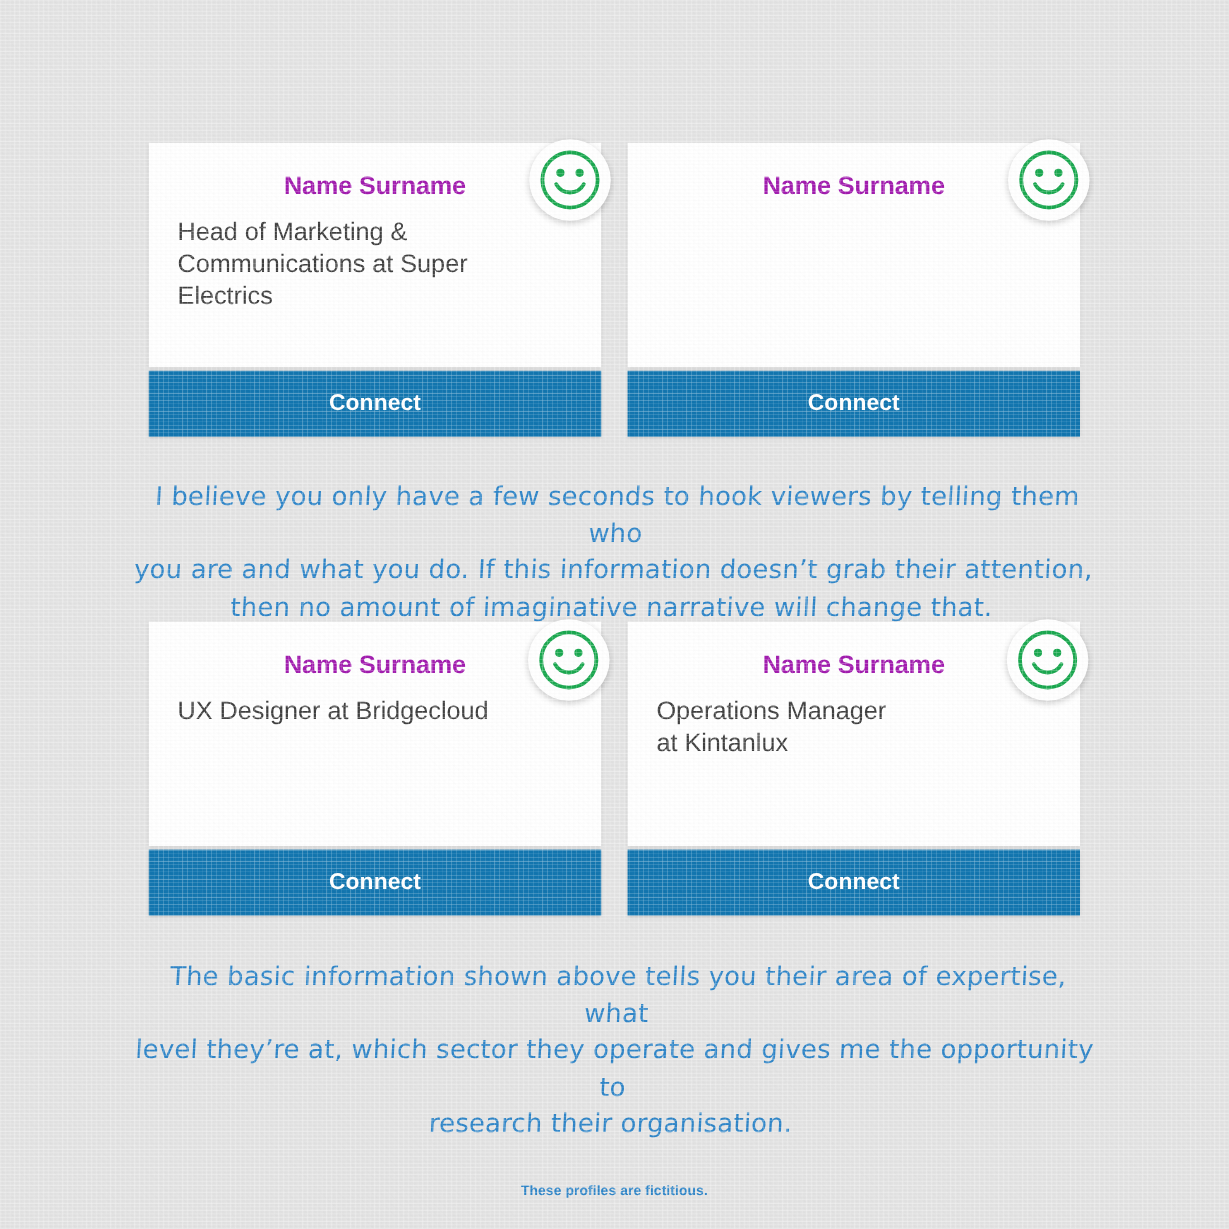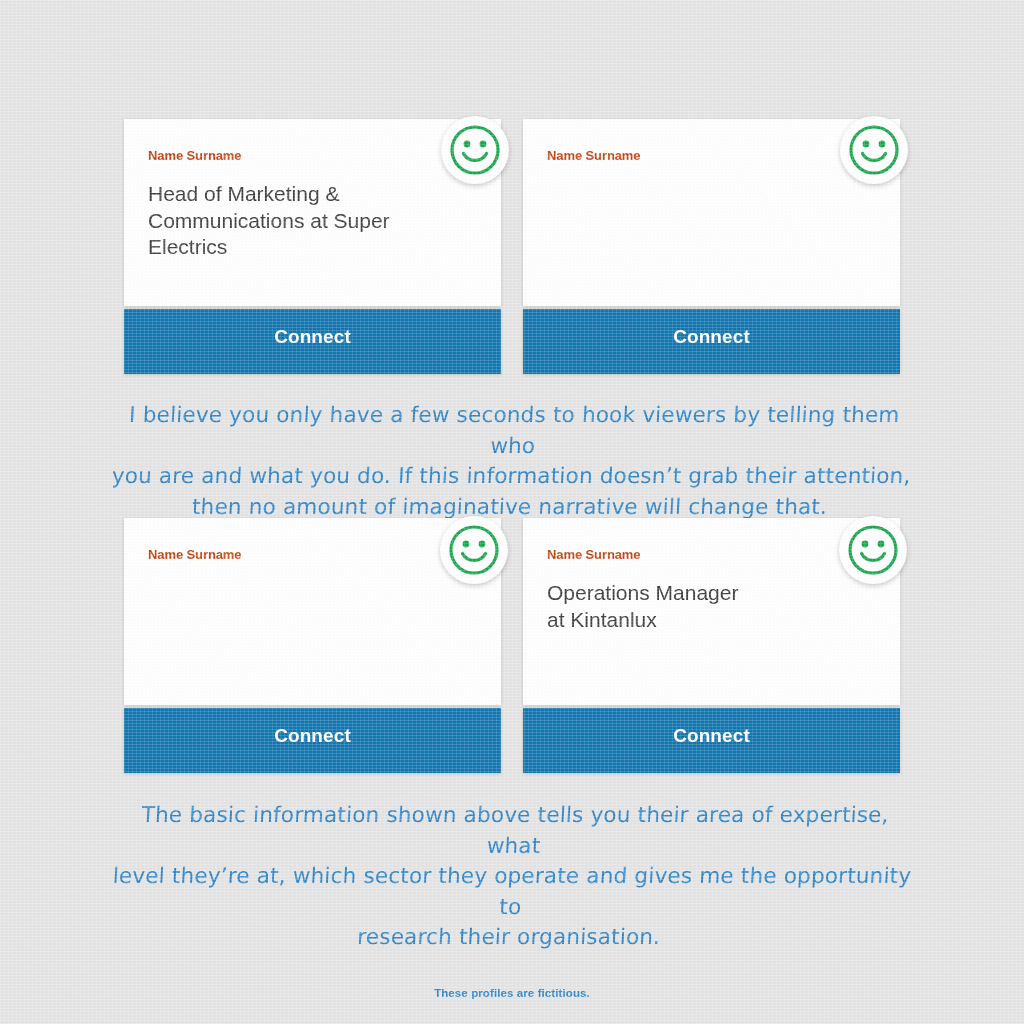--- a/index.html
+++ b/index.html
@@ -38,43 +38,44 @@
     position: absolute;
     width: 377px;
   }
   .card-body {
     background: #ffffff;
     box-shadow: 0 1px 3px rgba(0,0,0,0.16);
     padding: 26px 24px 10px 24px;
     box-sizing: border-box;
   }
   .card-name {
-    font-size: 13px;
+    font-size: 21px;
     font-weight: bold;
-    color: #c2410c;
+    color: #a21caf;
     letter-spacing: -0.1px;
     line-height: 22px;
     margin: 0 0 14px 0;
+    text-align: center;
   }
   .card-role {
     font-size: 21px;
     font-weight: normal;
     color: #3f3f3f;
     line-height: 26.5px;
     margin: 0;
     max-width: 250px;
     white-space: pre-line;
   }
   .connect-button {
     background: #1276b0;
     color: #ffffff;
     font-size: 19px;
     font-weight: bold;
     text-align: center;
-    height: 65px;
+    height: 55px;
     line-height: 55px;
     box-shadow: 0 1px 3px rgba(0,0,0,0.16);
     letter-spacing: 0.1px;
     cursor: pointer;
   }
 
   
   .avatar {
     position: absolute;
     width: 68px;
@@ -151,20 +152,21 @@
     </svg>
   </div>
 
   <div class="handwriting" style="left:112px; top:400px; width:800px;">I believe you only have a few seconds to hook viewers by telling them who
 you are and what you do. If this information doesn’t grab their attention,
 then no amount of imaginative narrative will change that.</div>
 
   <div class="card" style="left:124px; top:518px;">
     <div class="card-body" style="height:187px;">
       <p class="card-name">Name Surname</p>
+      <p class="card-role" style="max-width:300px;">UX Designer at Bridgecloud</p>
     </div>
     <div class="connect-button" style="margin-top:3px;">Connect</div>
   </div>
   <div class="avatar" style="left:440px; top:516px;">
     <svg width="52" height="52" viewBox="0 0 52 52" aria-hidden="true">
       <circle cx="26" cy="26" r="23" fill="none" stroke="#1aa84f" stroke-width="3.2"></circle>
       <circle cx="18" cy="20" r="3.4" fill="#1aa84f"></circle>
       <circle cx="34" cy="20" r="3.4" fill="#1aa84f"></circle>
       <path d="M14.5 29.5 A 13 13 0 0 0 37.5 29.5" fill="none" stroke="#1aa84f" stroke-width="3.2" stroke-linecap="round"></path>
     </svg>

